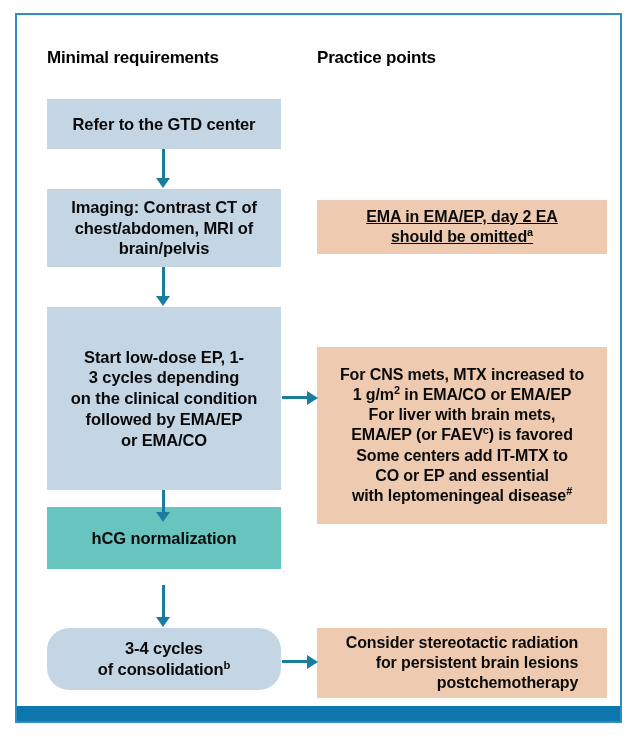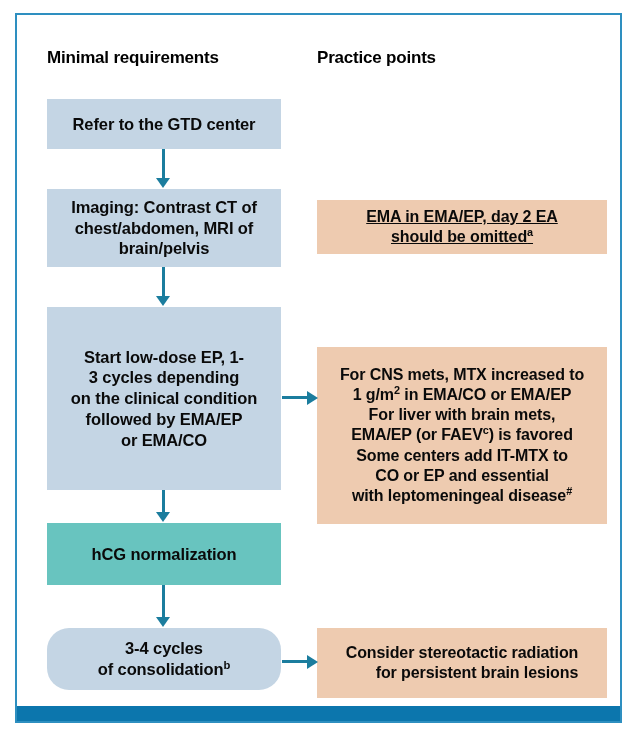--- a/index.html
+++ b/index.html
@@ -62,21 +62,21 @@
     padding: 4px 6px;
   }
   .blue   { background: #c4d5e4; }
   .teal   { background: #68c4bf; }
   .peach  { background: #eecbb0; }
 
   
   #n-refer   { left: 30px;  top: 84px;  width: 234px; height: 50px;  font-size: 16.5px; }
   #n-imaging { left: 30px;  top: 174px; width: 234px; height: 78px;  font-size: 16.5px; }
   #n-start   { left: 30px;  top: 292px; width: 234px; height: 183px; font-size: 16.5px; }
-  #n-hcg     { left: 30px;  top: 508px; width: 234px; height: 62px;  font-size: 16.5px; }
+  #n-hcg     { left: 30px;  top: 492px; width: 234px; height: 62px;  font-size: 16.5px; }
   #n-cycles  { left: 30px;  top: 613px; width: 234px; height: 62px;  font-size: 16.5px; border-radius: 22px; }
 
   
   #n-ema     { left: 300px; top: 185px; width: 290px; height: 54px;  font-size: 16px; text-decoration: underline; }
   #n-cns     { left: 300px; top: 293px; width: 290px; height: 177px; font-size: 16px; margin-top: 39px; }
   #n-srs     { left: 300px; top: 613px; width: 290px; height: 70px;  font-size: 16px; text-align: right; }
 
   sup {
     font-size: 0.68em;
     vertical-align: super;
@@ -183,20 +183,21 @@
         <span>Some centers add IT-MTX to</span><br>
         <span>CO or EP and essential</span><br>
         <span>with leptomeningeal disease</span><sup>#</sup>
       </span>
     </div>
 
     <div class="node peach" id="n-srs">
       <span>
         <span>Consider stereotactic radiation</span><br>
         <span>for persistent brain lesions</span><br>
+        <span>postchemotherapy</span>
       </span>
     </div>
 
     <div class="conn vline" id="v1"></div>
     <div class="conn arrow-down" id="a1"></div>
 
     <div class="conn vline" id="v2"></div>
     <div class="conn arrow-down" id="a2"></div>
 
     <div class="conn vline" id="v3"></div>

